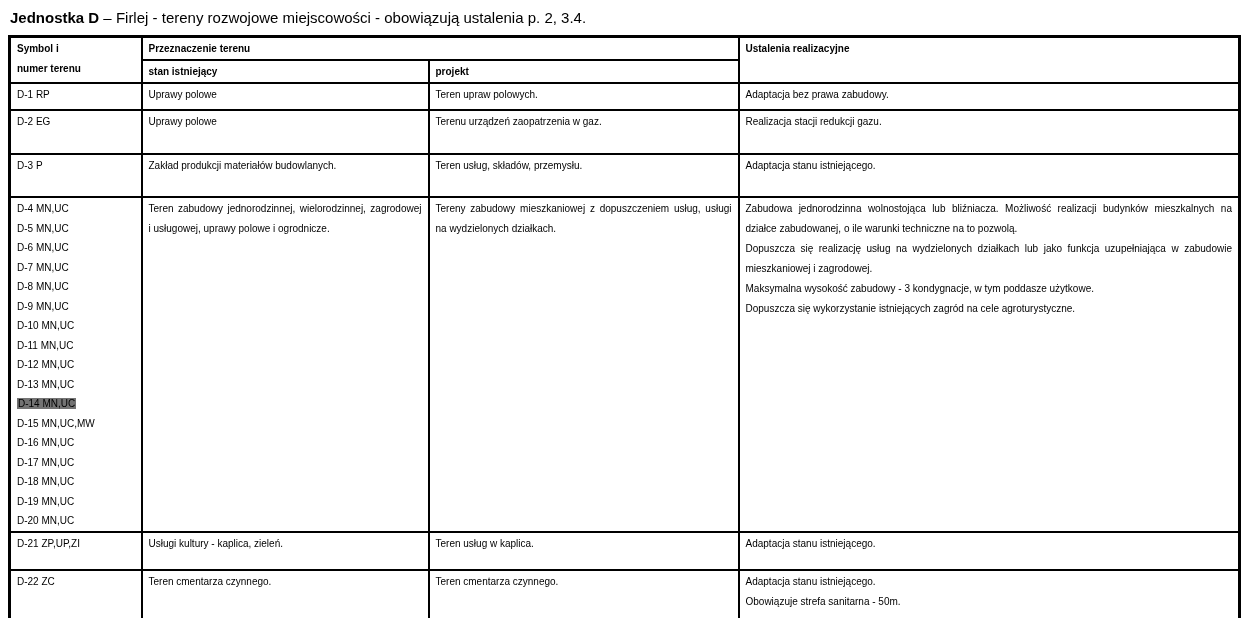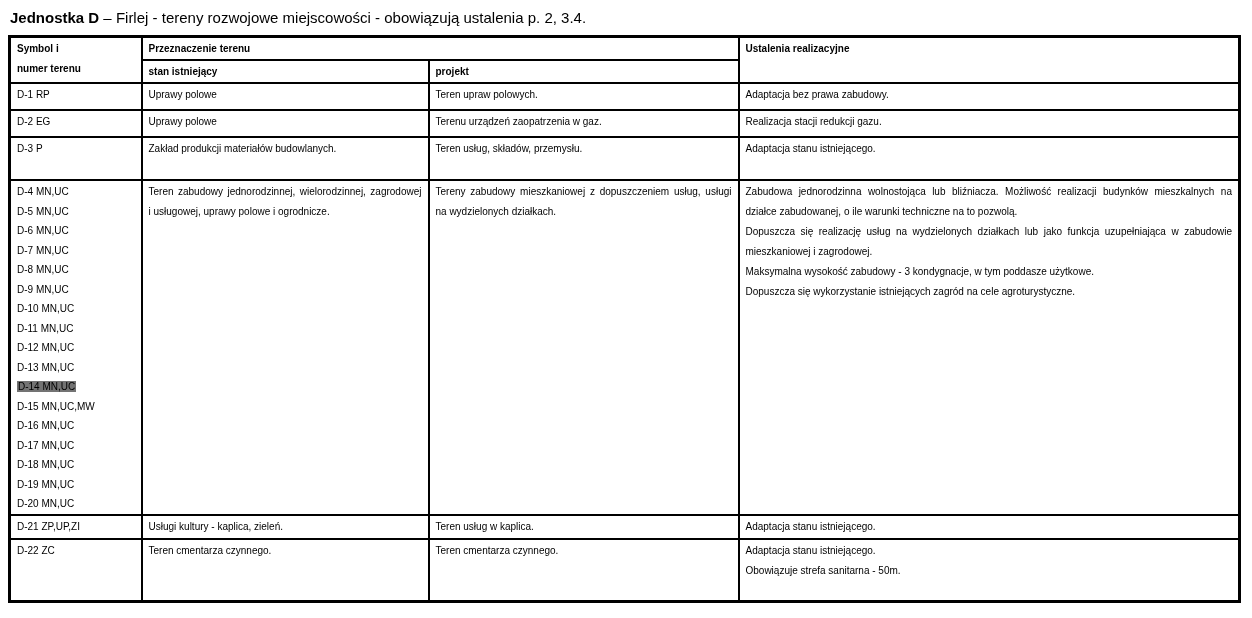--- a/index.html
+++ b/index.html
@@ -36,24 +36,24 @@
     font-weight: 700;
     text-align: left;
   }
   th.th-symbol { white-space: pre-line; }
   col.c1 { width: 132px; }
   col.c2 { width: 287px; }
   col.c3 { width: 310px; }
   col.c4 { width: 501px; }
   tr.hrow   { height: 21px; }
   tr.r-d1   { height: 27px; margin-left: 40px; }
-  tr.r-d2   { height: 27px; }
+  tr.r-d2   { height: 44px; }
   tr.r-d3   { height: 43px; }
   tr.r-big  { height: 332px; }
-  tr.r-d21  { height: 24px; }
+  tr.r-d21  { height: 38px; }
   tr.r-d22  { height: 63px; }
   td.text-cell { text-align: justify; }
   td.symbol-cell { white-space: nowrap; }
   td.symbol-cell .line { line-height: 19.5px; }
   .hl { padding: 0 1px; }
 </style>
 </head>
 <body>
 
 <div class="page">

